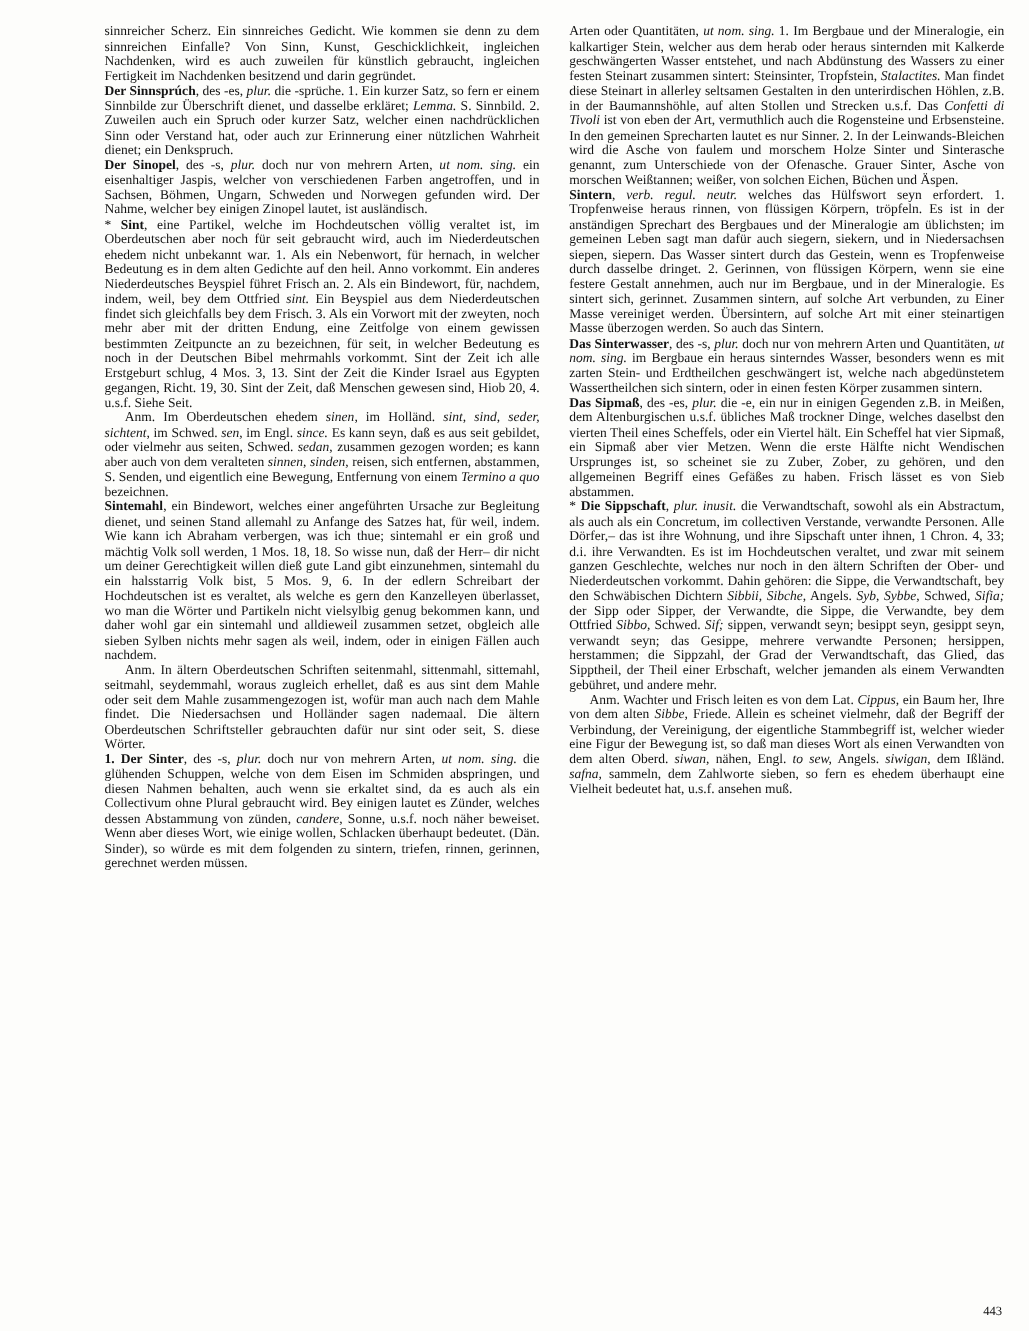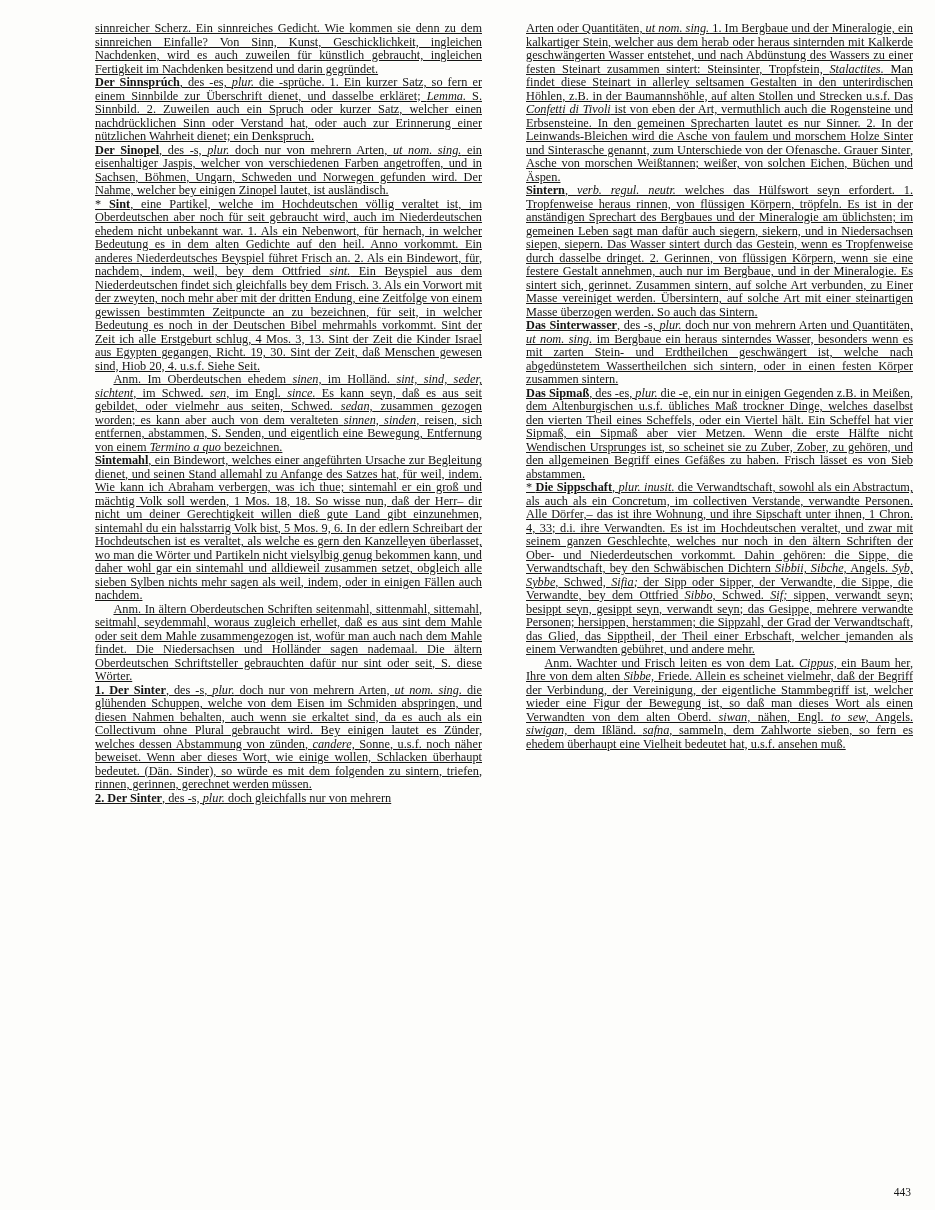--- a/index.html
+++ b/index.html
@@ -8,24 +8,23 @@
     width:935px;height:1210px;
     background:#fdfdfb;
     box-sizing:border-box;
     margin:0 auto;
     overflow:hidden;
     font-family:"Liberation Serif","DejaVu Serif",serif;
     color:#141414;
   }
   .columns{
     display:flex;
-    gap:44px;
+    gap:27px;
     padding:22px 22px 0 95px;
     box-sizing:border-box;
-    text-decoration:underline;
   }
   .column{
     flex:1 1 0;
     min-width:0;
     font-size:12.3px;
     line-height:13.5px;
     text-align:justify;
   }
   .column p{
     margin:0;
@@ -52,21 +51,20 @@
   <div class="columns">
     <div class="column">
         <p class=""><span>sinnreicher Scherz. Ein sinnreiches Gedicht. Wie kommen sie denn zu dem sinnreichen Einfalle? Von Sinn, Kunst, Geschicklichkeit, ingleichen Nachdenken, wird es auch zuweilen für künstlich gebraucht, ingleichen Fertigkeit im Nachdenken besitzend und darin gegründet.</span></p>
         <p class=""><span class="b">Der Sinnsprúch</span><span>, des -es, </span><span class="i">plur.</span><span> die -sprüche. 1. Ein kurzer Satz, so fern er einem Sinnbilde zur Überschrift dienet, und dasselbe erkläret; </span><span class="i">Lemma.</span><span> S. Sinnbild. 2. Zuweilen auch ein Spruch oder kurzer Satz, welcher einen nachdrücklichen Sinn oder Verstand hat, oder auch zur Erinnerung einer nützlichen Wahrheit dienet; ein Denkspruch.</span></p>
         <p class=""><span class="b">Der Sinopel</span><span>, des -s, </span><span class="i">plur.</span><span> doch nur von mehrern Arten, </span><span class="i">ut nom. sing.</span><span> ein eisenhaltiger Jaspis, welcher von verschiedenen Farben angetroffen, und in Sachsen, Böhmen, Ungarn, Schweden und Norwegen gefunden wird. Der Nahme, welcher bey einigen Zinopel lautet, ist ausländisch.</span></p>
         <p class=""><span>* </span><span class="b">Sint</span><span>, eine Partikel, welche im Hochdeutschen völlig veraltet ist, im Oberdeutschen aber noch für seit gebraucht wird, auch im Niederdeutschen ehedem nicht unbekannt war. 1. Als ein Nebenwort, für hernach, in welcher Bedeutung es in dem alten Gedichte auf den heil. Anno vorkommt. Ein anderes Niederdeutsches Beyspiel führet Frisch an. 2. Als ein Bindewort, für, nachdem, indem, weil, bey dem Ottfried </span><span class="i">sint.</span><span> Ein Beyspiel aus dem Niederdeutschen findet sich gleichfalls bey dem Frisch. 3. Als ein Vorwort mit der zweyten, noch mehr aber mit der dritten Endung, eine Zeitfolge von einem gewissen bestimmten Zeitpuncte an zu bezeichnen, für seit, in welcher Bedeutung es noch in der Deutschen Bibel mehrmahls vorkommt. Sint der Zeit ich alle Erstgeburt schlug, 4 Mos. 3, 13. Sint der Zeit die Kinder Israel aus Egypten gegangen, Richt. 19, 30. Sint der Zeit, daß Menschen gewesen sind, Hiob 20, 4. u.s.f. Siehe Seit.</span></p>
         <p class="indent"><span>Anm. Im Oberdeutschen ehedem </span><span class="i">sinen,</span><span> im Holländ. </span><span class="i">sint, sind, seder, sichtent,</span><span> im Schwed. </span><span class="i">sen,</span><span> im Engl. </span><span class="i">since.</span><span> Es kann seyn, daß es aus seit gebildet, oder vielmehr aus seiten, Schwed. </span><span class="i">sedan,</span><span> zusammen gezogen worden; es kann aber auch von dem veralteten </span><span class="i">sinnen, sinden,</span><span> reisen, sich entfernen, abstammen, S. Senden, und eigentlich eine Bewegung, Entfernung von einem </span><span class="i">Termino a quo</span><span> bezeichnen.</span></p>
         <p class=""><span class="b">Sintemahl</span><span>, ein Bindewort, welches einer angeführten Ursache zur Begleitung dienet, und seinen Stand allemahl zu Anfange des Satzes hat, für weil, indem. Wie kann ich Abraham verbergen, was ich thue; sintemahl er ein groß und mächtig Volk soll werden, 1 Mos. 18, 18. So wisse nun, daß der Herr– dir nicht um deiner Gerechtigkeit willen dieß gute Land gibt einzunehmen, sintemahl du ein halsstarrig Volk bist, 5 Mos. 9, 6. In der edlern Schreibart der Hochdeutschen ist es veraltet, als welche es gern den Kanzelleyen überlasset, wo man die Wörter und Partikeln nicht vielsylbig genug bekommen kann, und daher wohl gar ein sintemahl und alldieweil zusammen setzet, obgleich alle sieben Sylben nichts mehr sagen als weil, indem, oder in einigen Fällen auch nachdem.</span></p>
         <p class="indent"><span>Anm. In ältern Oberdeutschen Schriften seitenmahl, sittenmahl, sittemahl, seitmahl, seydemmahl, woraus zugleich erhellet, daß es aus sint dem Mahle oder seit dem Mahle zusammengezogen ist, wofür man auch nach dem Mahle findet. Die Niedersachsen und Holländer sagen nademaal. Die ältern Oberdeutschen Schriftsteller gebrauchten dafür nur sint oder seit, S. diese Wörter.</span></p>
         <p class=""><span class="b">1. Der Sinter</span><span>, des -s, </span><span class="i">plur.</span><span> doch nur von mehrern Arten, </span><span class="i">ut nom. sing.</span><span> die glühenden Schuppen, welche von dem Eisen im Schmiden abspringen, und diesen Nahmen behalten, auch wenn sie erkaltet sind, da es auch als ein Collectivum ohne Plural gebraucht wird. Bey einigen lautet es Zünder, welches dessen Abstammung von zünden, </span><span class="i">candere,</span><span> Sonne, u.s.f. noch näher beweiset. Wenn aber dieses Wort, wie einige wollen, Schlacken überhaupt bedeutet. (Dän. Sinder), so würde es mit dem folgenden zu sintern, triefen, rinnen, gerinnen, gerechnet werden müssen.</span></p>
-        <p class=""><span class="b">2. Der Sinter</span><span>, des -s, </span><span class="i">plur.</span><span> doch gleichfalls nur von mehrern</span></p>
       </div>
     <div class="column">
         <p class=""><span>Arten oder Quantitäten, </span><span class="i">ut nom. sing.</span><span> 1. Im Bergbaue und der Mineralogie, ein kalkartiger Stein, welcher aus dem herab oder heraus sinternden mit Kalkerde geschwängerten Wasser entstehet, und nach Abdünstung des Wassers zu einer festen Steinart zusammen sintert: Steinsinter, Tropfstein, </span><span class="i">Stalactites.</span><span> Man findet diese Steinart in allerley seltsamen Gestalten in den unterirdischen Höhlen, z.B. in der Baumannshöhle, auf alten Stollen und Strecken u.s.f. Das </span><span class="i">Confetti di Tivoli</span><span> ist von eben der Art, vermuthlich auch die Rogensteine und Erbsensteine. In den gemeinen Sprecharten lautet es nur Sinner. 2. In der Leinwands-Bleichen wird die Asche von faulem und morschem Holze Sinter und Sinterasche genannt, zum Unterschiede von der Ofenasche. Grauer Sinter, Asche von morschen Weißtannen; weißer, von solchen Eichen, Büchen und Äspen.</span></p>
         <p class=""><span class="b">Sintern</span><span>, </span><span class="i">verb. regul. neutr.</span><span> welches das Hülfswort seyn erfordert. 1. Tropfenweise heraus rinnen, von flüssigen Körpern, tröpfeln. Es ist in der anständigen Sprechart des Bergbaues und der Mineralogie am üblichsten; im gemeinen Leben sagt man dafür auch siegern, siekern, und in Niedersachsen siepen, siepern. Das Wasser sintert durch das Gestein, wenn es Tropfenweise durch dasselbe dringet. 2. Gerinnen, von flüssigen Körpern, wenn sie eine festere Gestalt annehmen, auch nur im Bergbaue, und in der Mineralogie. Es sintert sich, gerinnet. Zusammen sintern, auf solche Art verbunden, zu Einer Masse vereiniget werden. Übersintern, auf solche Art mit einer steinartigen Masse überzogen werden. So auch das Sintern.</span></p>
         <p class=""><span class="b">Das Sinterwasser</span><span>, des -s, </span><span class="i">plur.</span><span> doch nur von mehrern Arten und Quantitäten, </span><span class="i">ut nom. sing.</span><span> im Bergbaue ein heraus sinterndes Wasser, besonders wenn es mit zarten Stein- und Erdtheilchen geschwängert ist, welche nach abgedünstetem Wassertheilchen sich sintern, oder in einen festen Körper zusammen sintern.</span></p>
         <p class=""><span class="b">Das Sipmaß</span><span>, des -es, </span><span class="i">plur.</span><span> die -e, ein nur in einigen Gegenden z.B. in Meißen, dem Altenburgischen u.s.f. übliches Maß trockner Dinge, welches daselbst den vierten Theil eines Scheffels, oder ein Viertel hält. Ein Scheffel hat vier Sipmaß, ein Sipmaß aber vier Metzen. Wenn die erste Hälfte nicht Wendischen Ursprunges ist, so scheinet sie zu Zuber, Zober, zu gehören, und den allgemeinen Begriff eines Gefäßes zu haben. Frisch lässet es von Sieb abstammen.</span></p>
         <p class=""><span>* </span><span class="b">Die Sippschaft</span><span>, </span><span class="i">plur. inusit.</span><span> die Verwandtschaft, sowohl als ein Abstractum, als auch als ein Concretum, im collectiven Verstande, verwandte Personen. Alle Dörfer,– das ist ihre Wohnung, und ihre Sipschaft unter ihnen, 1 Chron. 4, 33; d.i. ihre Verwandten. Es ist im Hochdeutschen veraltet, und zwar mit seinem ganzen Geschlechte, welches nur noch in den ältern Schriften der Ober- und Niederdeutschen vorkommt. Dahin gehören: die Sippe, die Verwandtschaft, bey den Schwäbischen Dichtern </span><span class="i">Sibbii, Sibche,</span><span> Angels. </span><span class="i">Syb, Sybbe,</span><span> Schwed, </span><span class="i">Sifia;</span><span> der Sipp oder Sipper, der Verwandte, die Sippe, die Verwandte, bey dem Ottfried </span><span class="i">Sibbo,</span><span> Schwed. </span><span class="i">Sif;</span><span> sippen, verwandt seyn; besippt seyn, gesippt seyn, verwandt seyn; das Gesippe, mehrere verwandte Personen; hersippen, herstammen; die Sippzahl, der Grad der Verwandtschaft, das Glied, das Sipptheil, der Theil einer Erbschaft, welcher jemanden als einem Verwandten gebühret, und andere mehr.</span></p>
         <p class="indent"><span>Anm. Wachter und Frisch leiten es von dem Lat. </span><span class="i">Cippus,</span><span> ein Baum her, Ihre von dem alten </span><span class="i">Sibbe,</span><span> Friede. Allein es scheinet vielmehr, daß der Begriff der Verbindung, der Vereinigung, der eigentliche Stammbegriff ist, welcher wieder eine Figur der Bewegung ist, so daß man dieses Wort als einen Verwandten von dem alten Oberd. </span><span class="i">siwan,</span><span> nähen, Engl. </span><span class="i">to sew,</span><span> Angels. </span><span class="i">siwigan,</span><span> dem Ißländ. </span><span class="i">safna,</span><span> sammeln, dem Zahlworte sieben, so fern es ehedem überhaupt eine Vielheit bedeutet hat, u.s.f. ansehen muß.</span></p>
       </div>
   </div>

